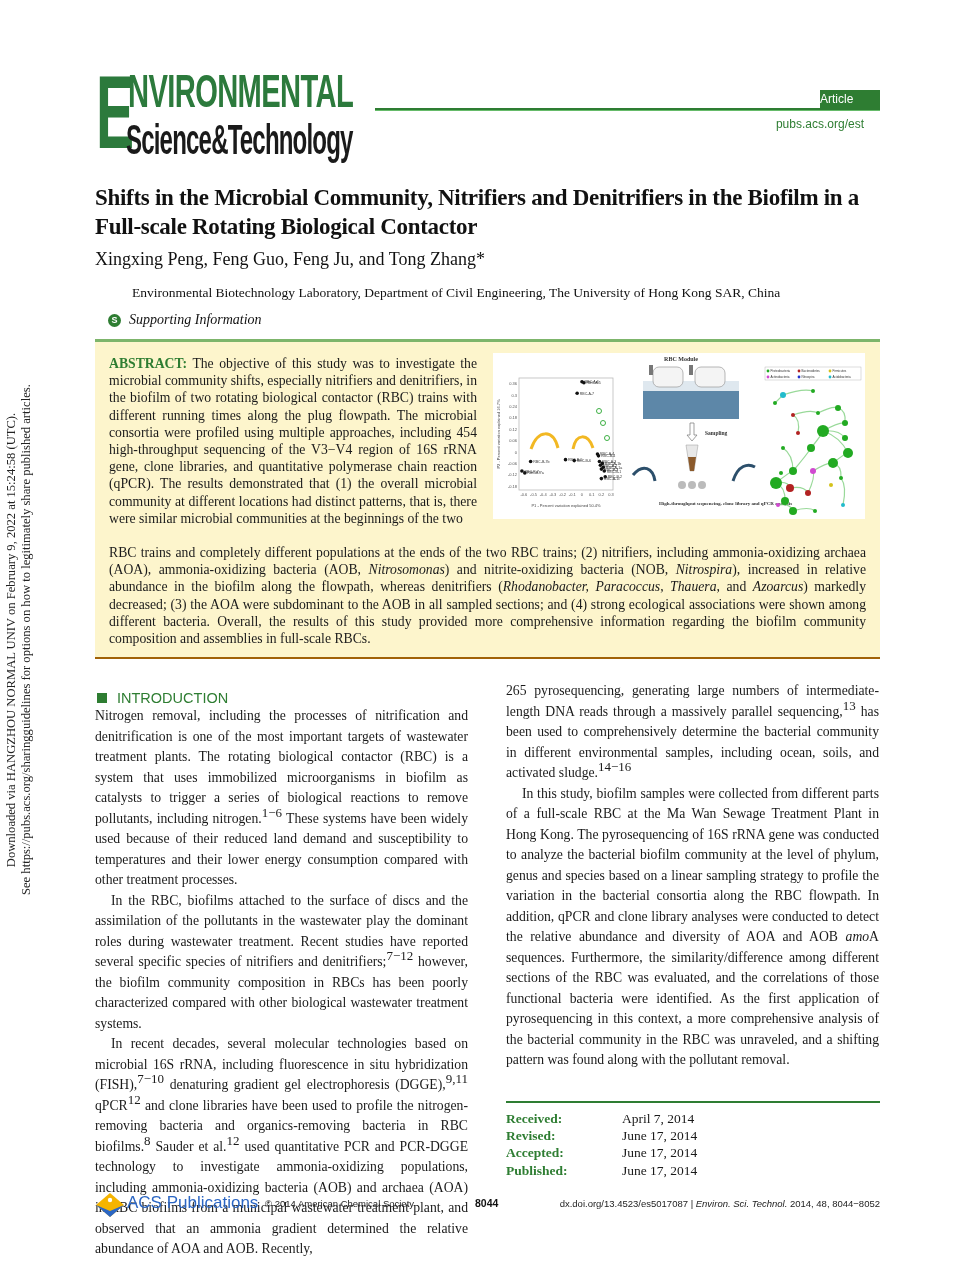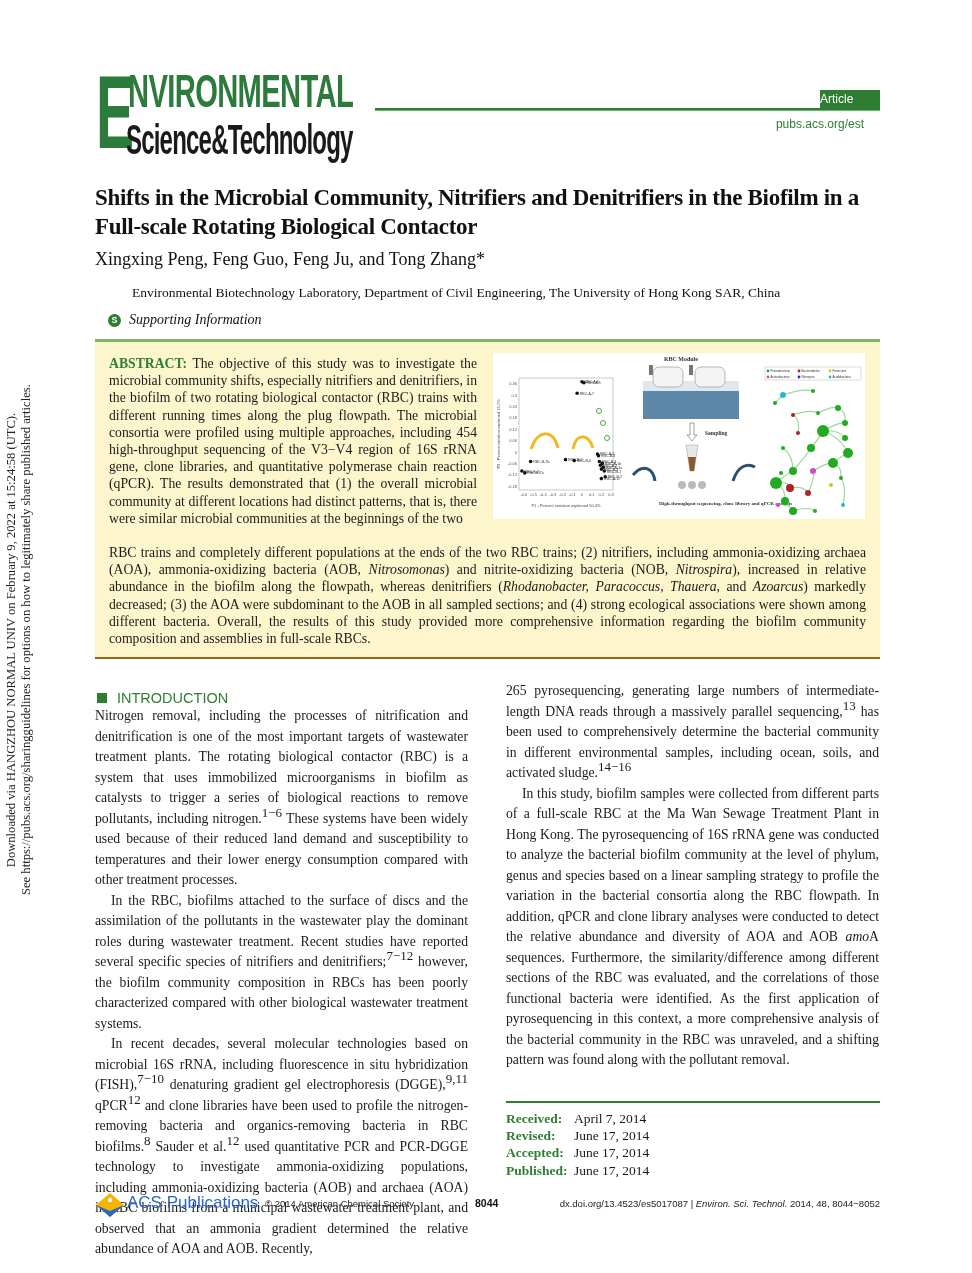--- a/index.html
+++ b/index.html
@@ -51,21 +51,21 @@
   .sec-head .sq { width: 10px; height: 10px; background: #2e7d32; }
   .col { position: absolute; width: 373px; font-size: 13.7px; line-height: 20.5px; text-align: justify; color: #1a1a1a; }
   .col p { text-indent: 0; }
   .col p.ind { text-indent: 16px; }
   .col-left { left: 95px; top: 706px; }
   .col-right { left: 506px; top: 681px; }
   sup { font-size: 13px; line-height: 0; vertical-align: 6px; }
 
   .dates-rule { position: absolute; left: 506px; top: 1101px; width: 374px; height: 2px; background: #2e7d32; }
   .dates { position: absolute; left: 506px; top: 1110px; font-size: 13.5px; line-height: 17.2px; }
-  .dates .row { display: flex; }
+  .dates .row { display: flex; gap: 48px; }
   .dates .k { color: #2e7d32; font-weight: bold; width: 68px; }
 
   
   .footer { position: absolute; left: 95px; top: 1191px; width: 785px; height: 30px; font-family: "Liberation Sans", sans-serif; text-align: center; }
   .acs-logo { position: absolute; left: 0; top: 0; width: 30px; height: 28px; }
   .acs-name { position: absolute; left: 32px; top: 2px; font-size: 17px; color: #2b66c4; }
   .copyright { position: absolute; left: 170px; top: 7px; font-size: 9.5px; color: #222; }
   .pageno { position: absolute; left: 380px; top: 6px; font-size: 10.5px; font-weight: bold; color: #111; }
   .doi { position: absolute; right: 0; top: 7px; font-size: 9.5px; color: #222; }
   .doi i { }

